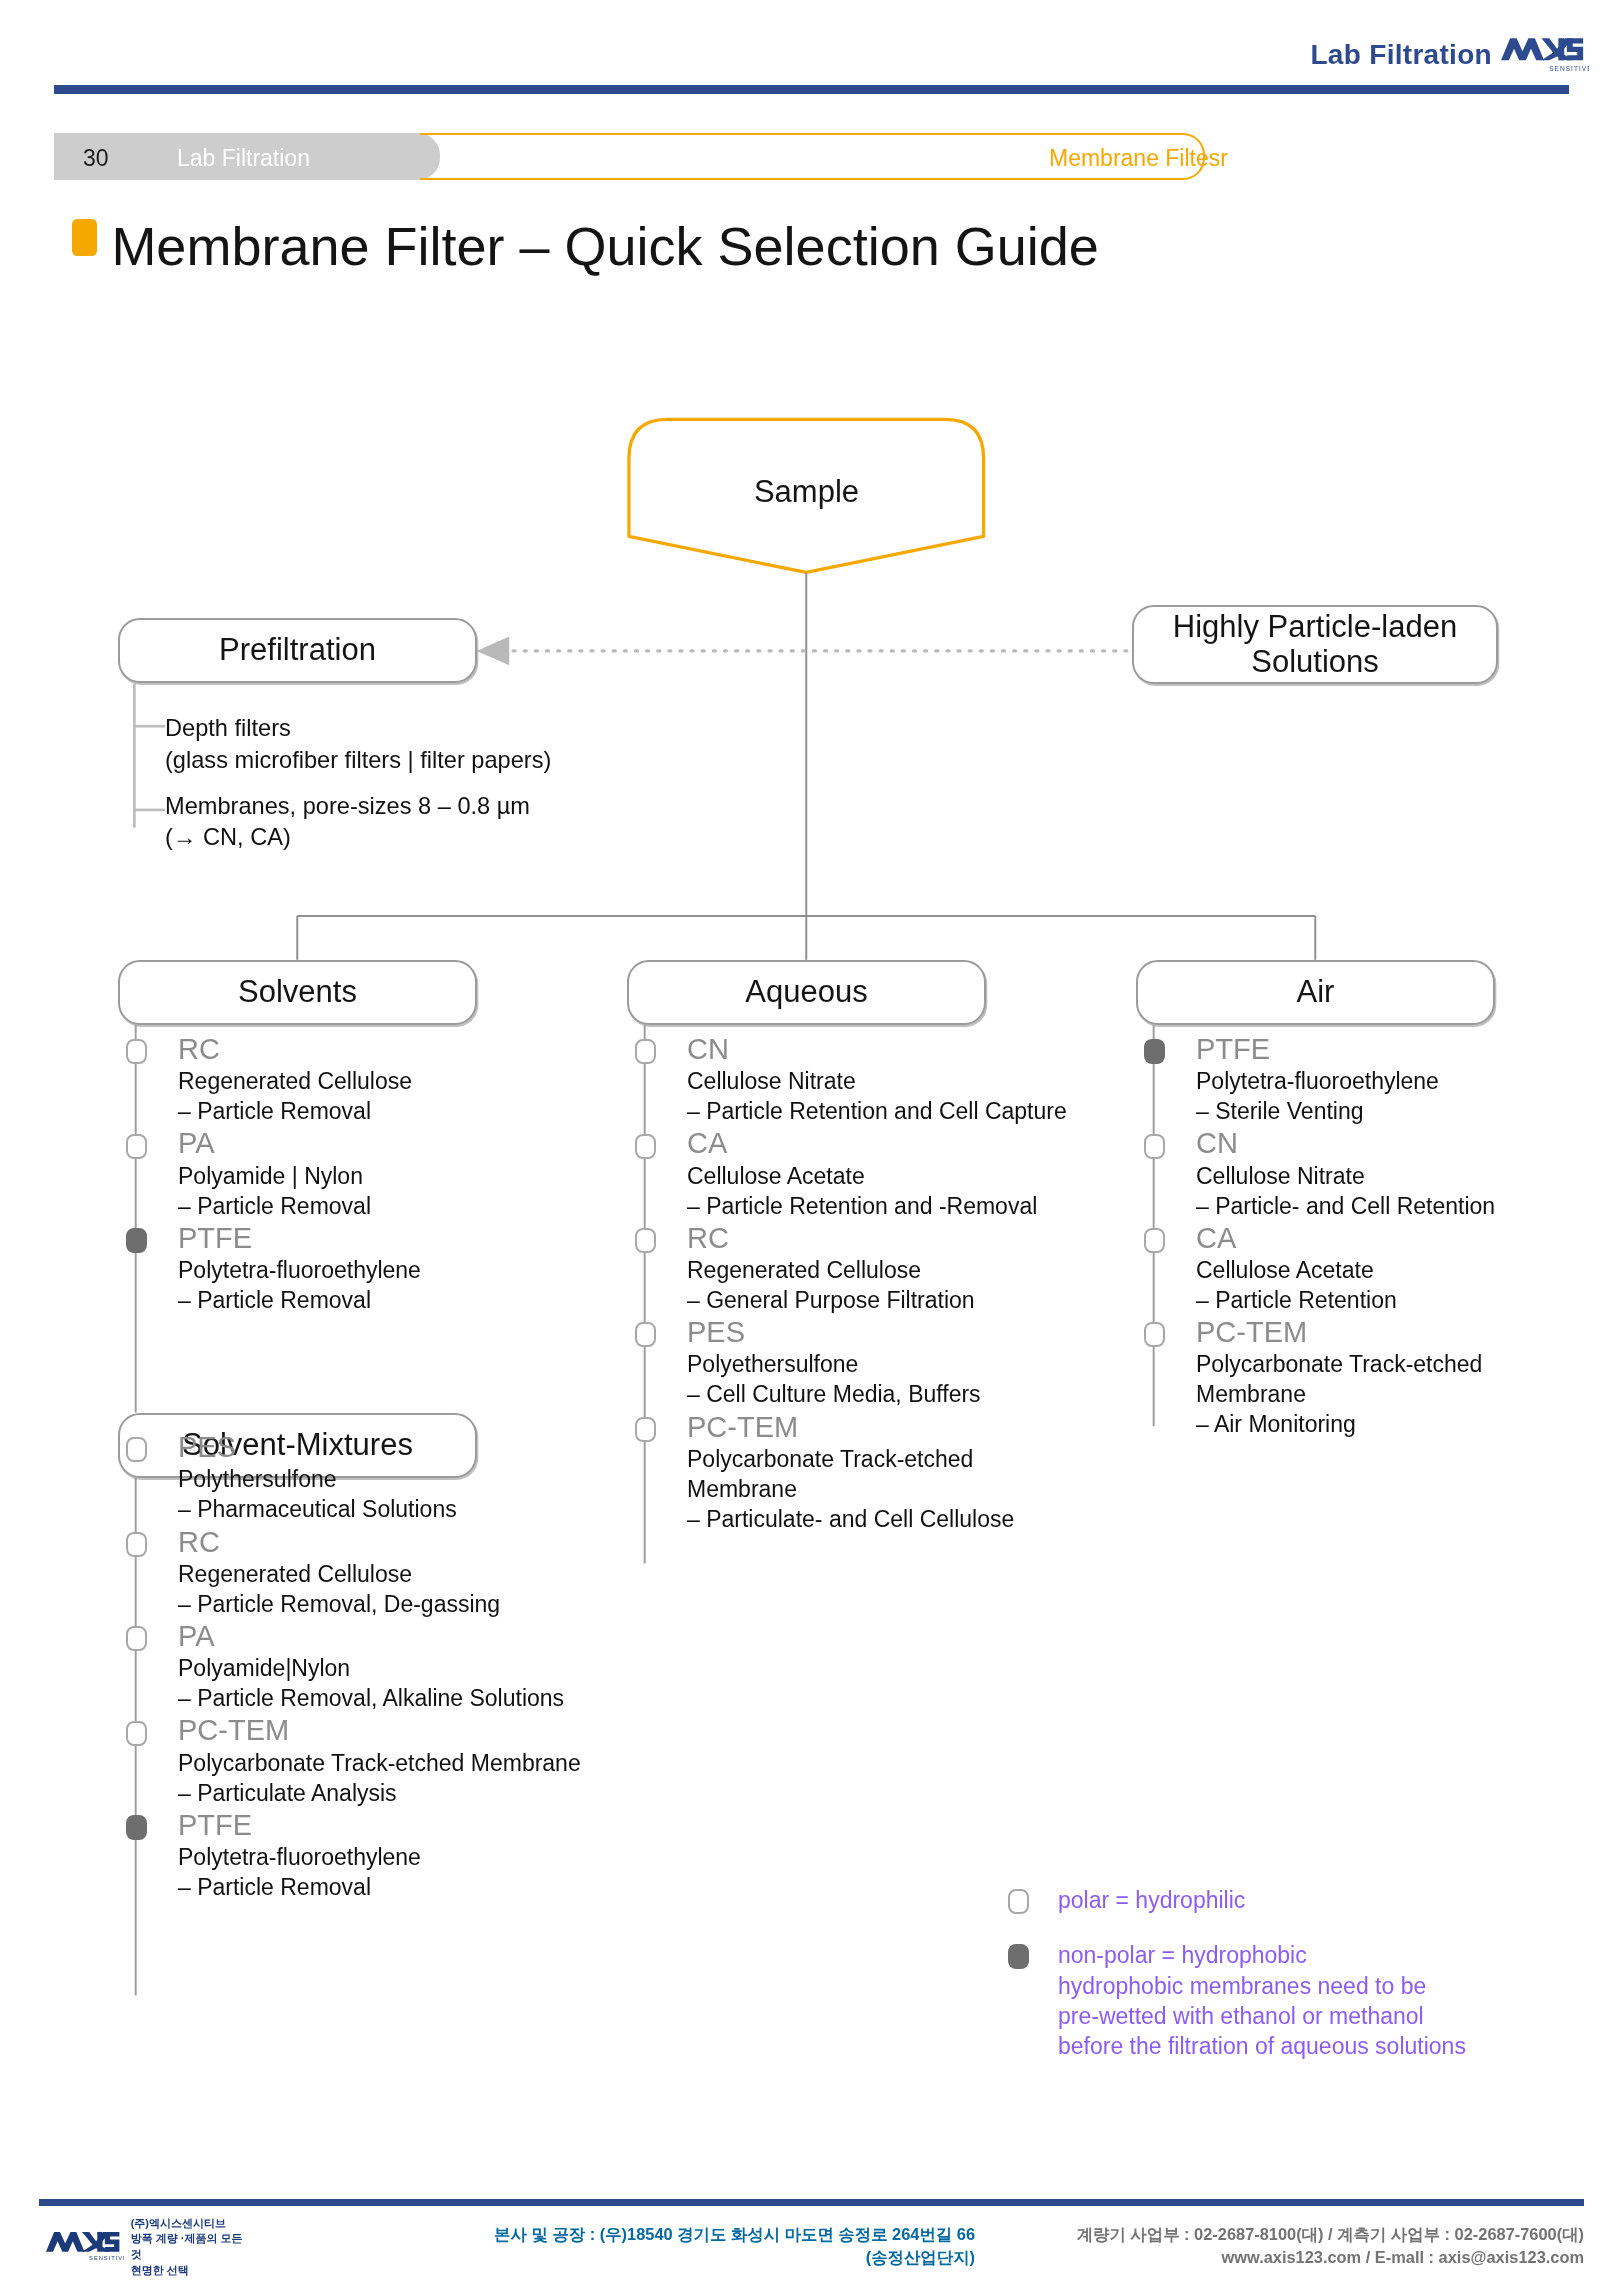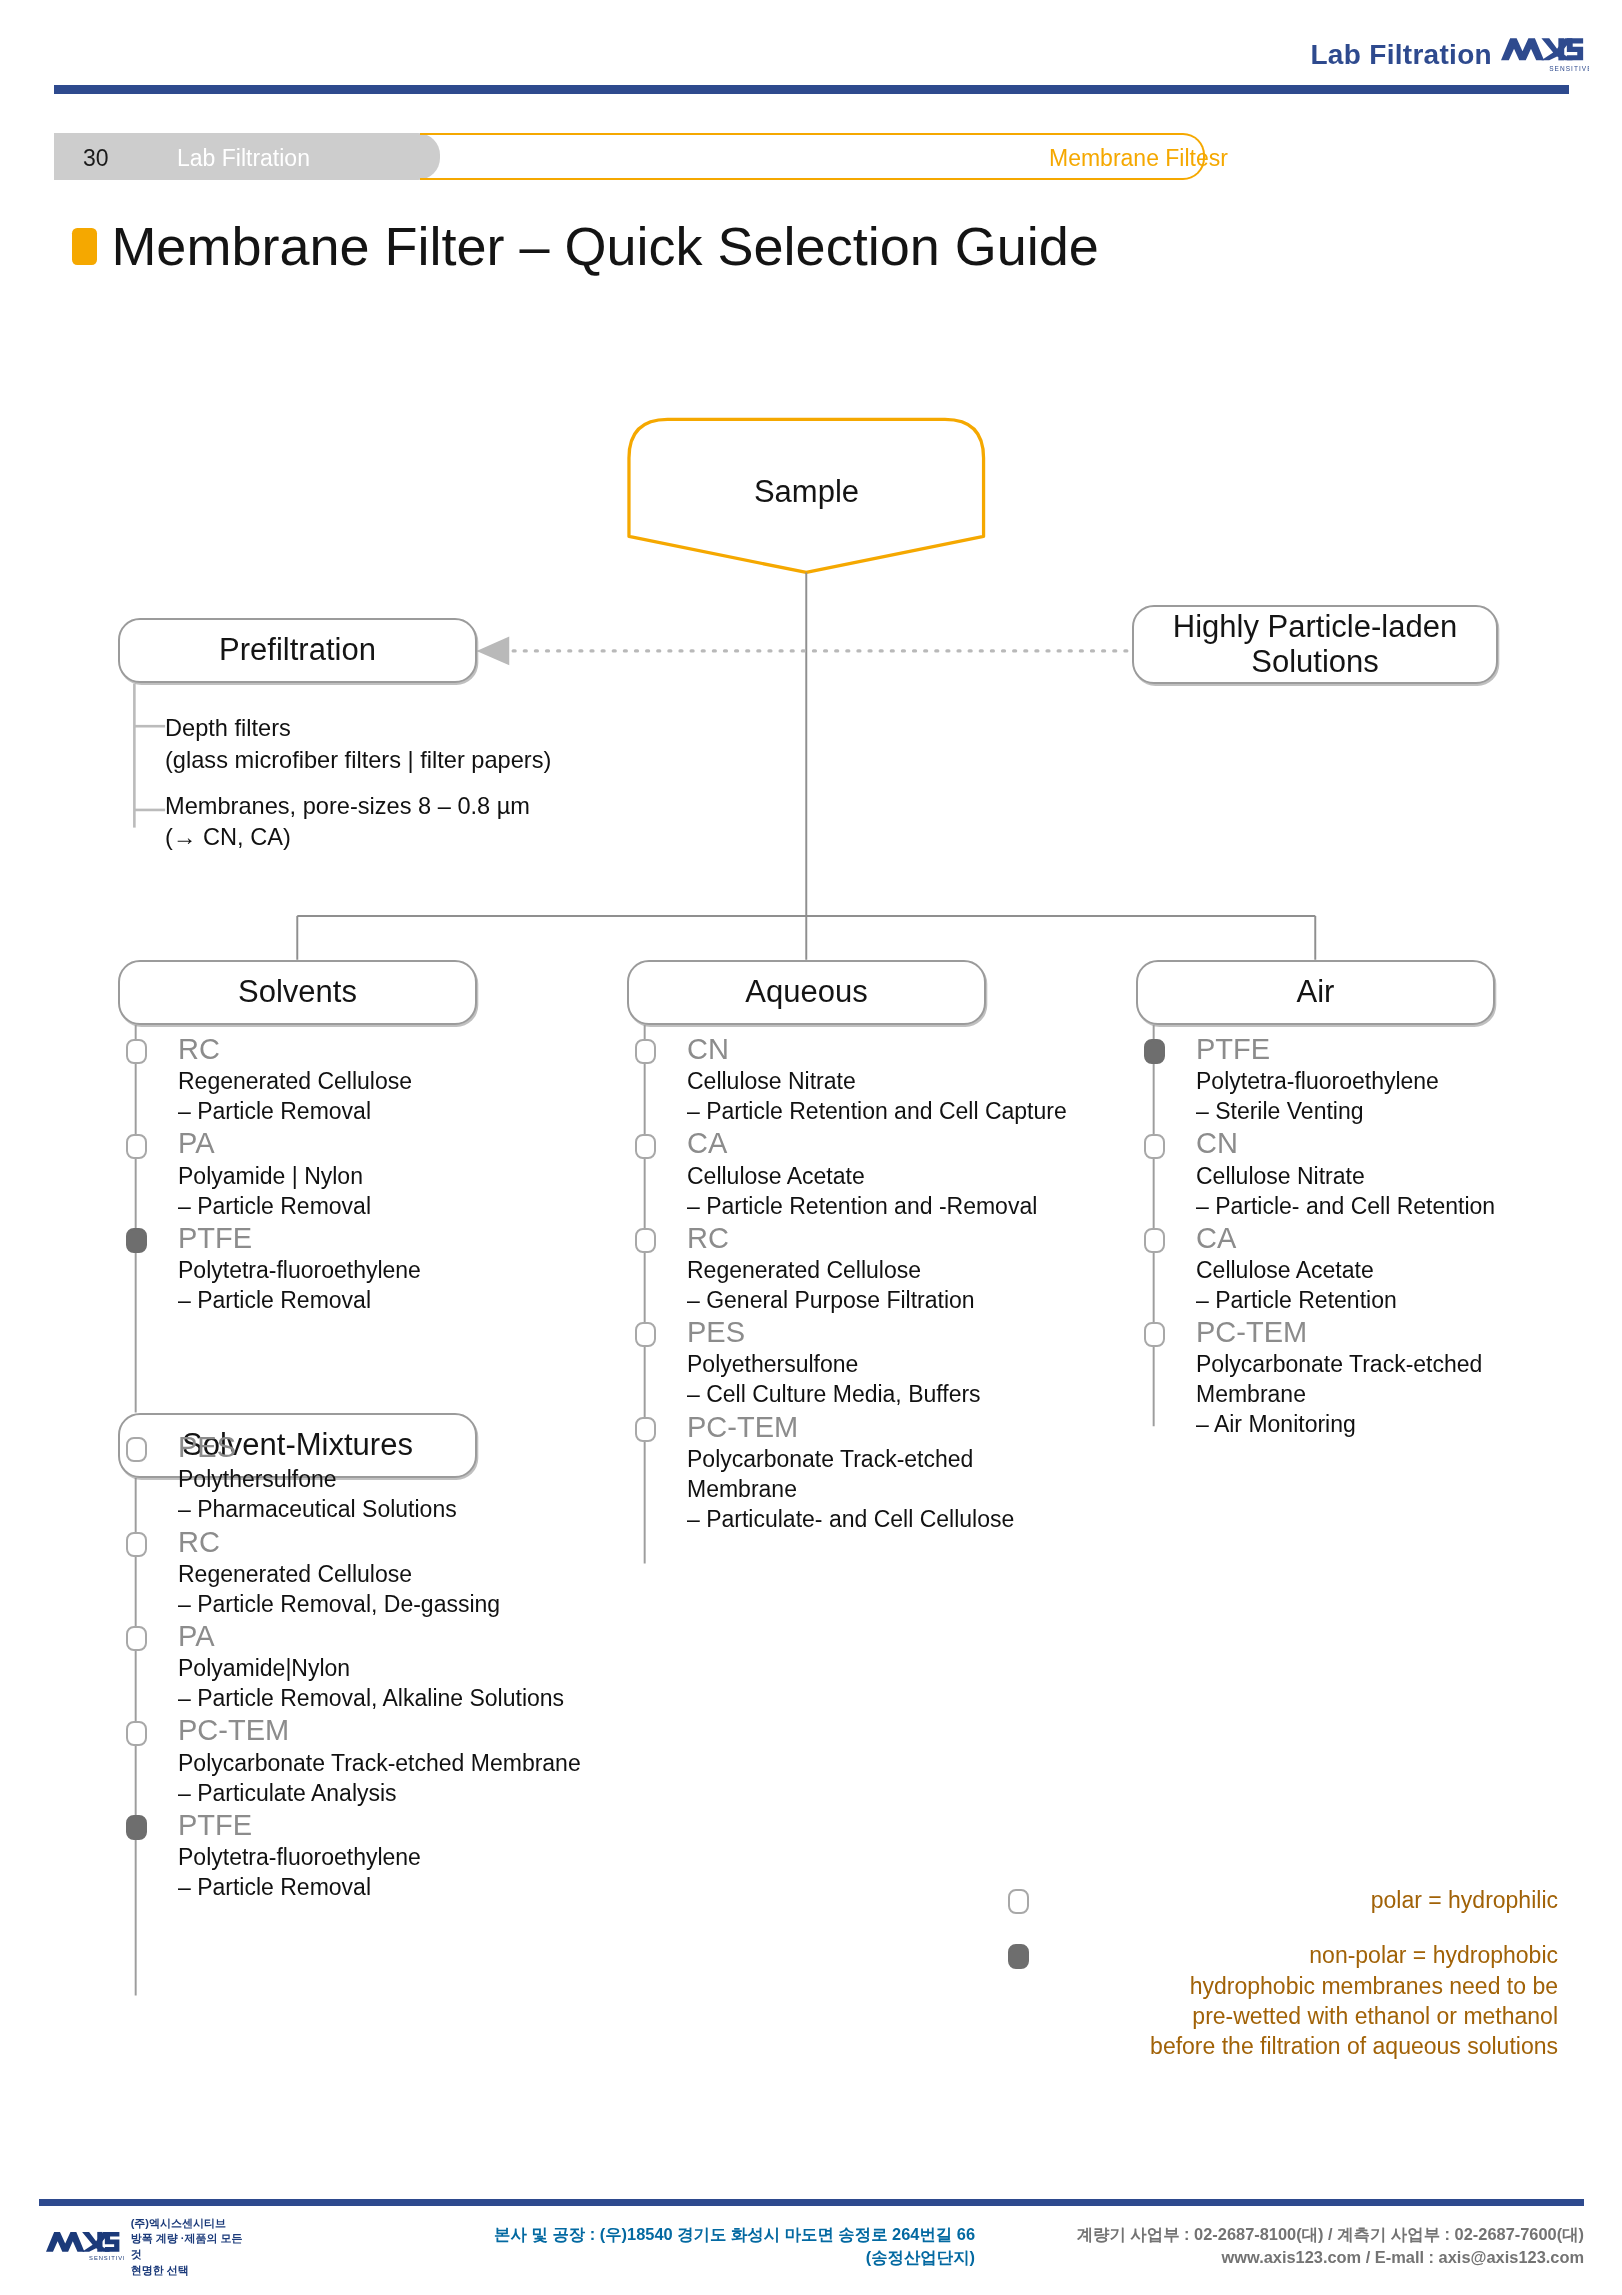--- a/index.html
+++ b/index.html
@@ -17,21 +17,21 @@
 
   
   .crumb{position:absolute;left:54px;top:133px;height:47px;width:1518px;}
   .crumb-grey{position:absolute;left:0;top:0;width:386px;height:47px;background:#cdcdcd;border-radius:0 22px 22px 0;}
   .crumb-num{position:absolute;left:29px;top:11.8px;font-size:23px;color:#1a1a1a;font-family:"Liberation Sans",sans-serif;}
   .crumb-sec{position:absolute;left:123px;top:11.8px;font-size:23px;color:#ffffff;}
   .crumb-tab{position:absolute;left:366px;top:0;width:785px;height:47px;border:2px solid #f5a800;border-left:none;border-radius:0 22px 22px 0;background:transparent;box-sizing:border-box;}
   .crumb-label{position:absolute;left:995px;top:11.8px;font-size:23px;color:#f5a800;white-space:nowrap;}
 
   
-  .ptitle{position:absolute;left:72px;top:219px;display:flex;align-items:center;}
+  .ptitle{position:absolute;left:72px;top:219px;display:flex;}
   .ptitle .bullet{width:25px;height:37px;background:#f5a800;border-radius:5.2px;margin-right:14.4px;}
   .ptitle .txt{font-size:54px;color:#141414;letter-spacing:0px;line-height:1;}
 
   
   .flow{position:absolute;left:0;top:0;width:1623px;height:2087px;}
   .flow svg{position:absolute;left:0;top:0;}
 
   .node{position:absolute;box-sizing:border-box;display:flex;align-items:center;justify-content:center;
         text-align:center;background:#fff;}
   .node.grey{border:2px solid #9b9b9b;border-radius:22px;box-shadow:1.3px 2px 0 0 rgba(140,140,140,.55);}
@@ -62,21 +62,21 @@
   .desc{font-size:23px;color:#111;line-height:1.30;margin-top:2px;}
 
   
   .gap-solvmix{height:115px;}
 
   
   .legend{position:absolute;left:1008px;top:1885px;width:550px;}
   .leg-row{position:relative;padding-left:50px;margin-bottom:25px;}
   .leg-row .mark{position:absolute;left:0;top:3.9px;width:21px;height:25px;border:2px solid #a8a8a8;border-radius:7.9px;background:#fff;box-sizing:border-box;}
   .leg-row .mark.filled{background:#6e6e6e;border-color:#6e6e6e;}
-  .leg-txt{font-size:23px;color:#a16207;line-height:1.32;text-align:right;}
+  .leg-txt{font-size:23px;color:#8b5cf6;line-height:1.32;}
 
   
   .ftr-rule{position:absolute;left:39px;right:39px;top:2199px;height:7.2px;background:#2e4a8e;}
   .ftr{position:absolute;left:39px;right:39px;top:2218px;height:59px;}
   .ftr-logo{position:absolute;left:6.5px;top:3.9px;width:203px;height:50px;display:flex;align-items:center;}
   .ftr-logo-mark{width:84px;height:41px;margin-right:6.5px;}
   .ftr-logo-txt{font-size:11px;color:#1b3a7a;font-weight:bold;line-height:1.42;}
   .ftr-mid{position:absolute;left:393px;top:5.2px;width:543px;text-align:right;font-size:16.4px;font-weight:bold;color:#0369a1;line-height:1.42;}
   .ftr-right{position:absolute;right:0;top:5.2px;width:589px;text-align:right;font-size:16.4px;font-weight:bold;color:#737373;line-height:1.42;}
 </style>

